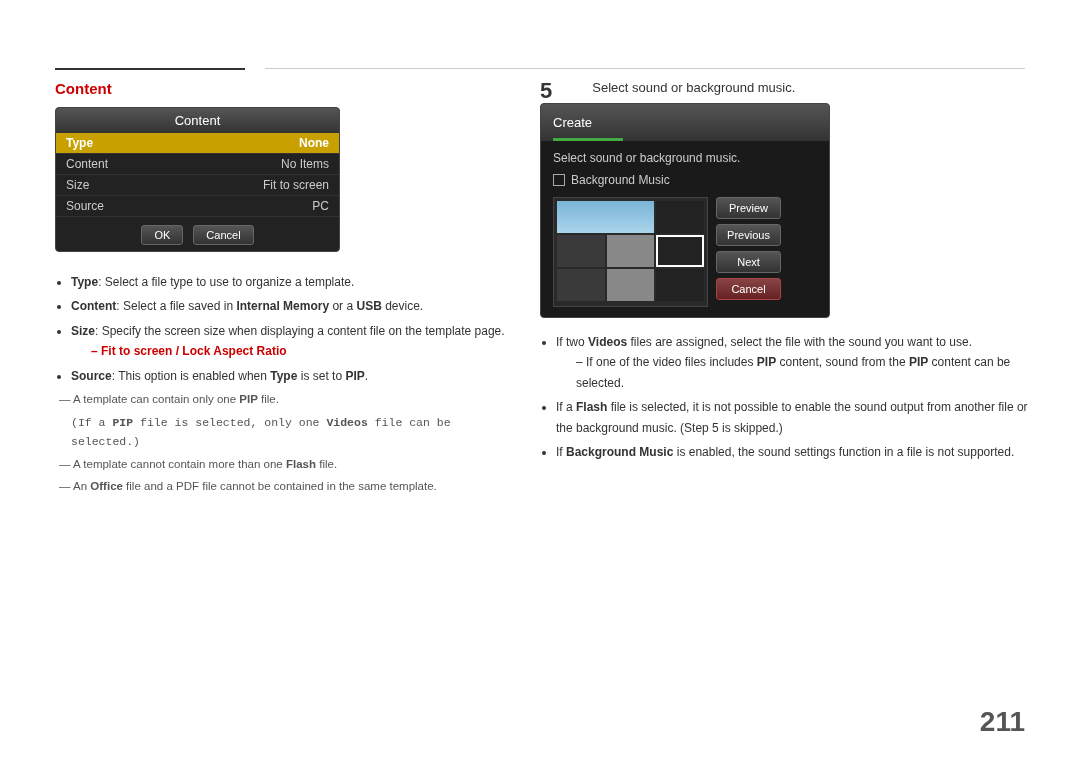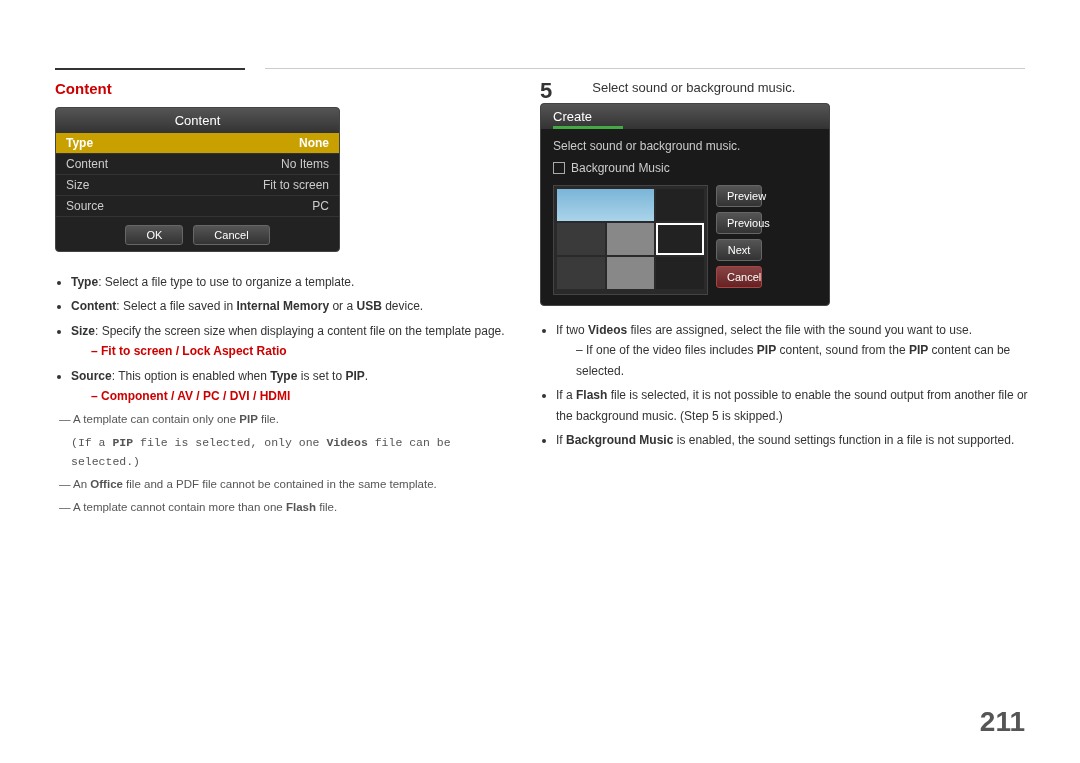--- a/index.html
+++ b/index.html
@@ -82,21 +82,21 @@
       display: flex;
       justify-content: center;
       gap: 10px;
       padding: 8px 0 6px;
     }
     .dialog-btn {
       background: linear-gradient(to bottom, #555, #333);
       border: 1px solid #666;
       border-radius: 3px;
       color: #fff;
-      padding: 3px 20px;
+      padding: 3px 12px;
       font-size: 11px;
       cursor: pointer;
     }
     .dialog-return {
       text-align: right;
       padding: 3px 10px 5px;
       font-size: 11px;
       color: #aaa;
     }
     .return-arrow { color: #aaa; }
@@ -167,21 +167,21 @@
       border: 1px solid #444;
       border-radius: 4px;
       width: 290px;
       color: #fff;
       font-size: 12px;
       position: relative;
     }
     .create-title-bar {
       background: linear-gradient(to bottom, #555, #333);
       text-align: left;
-      padding: 5px 12px;
+      padding: 11px 12px;
       font-size: 13px;
       color: #fff;
       border-radius: 3px 3px 0 0;
       position: relative;
     }
     .create-title-bar .green-bar {
       position: absolute;
       bottom: 0;
       left: 12px;
       width: 70px;
@@ -247,21 +247,21 @@
       flex-direction: column;
       gap: 5px;
     }
     .create-btn {
       background: linear-gradient(to bottom, #555, #333);
       border: 1px solid #666;
       border-radius: 3px;
       color: #fff;
       padding: 4px 10px;
       font-size: 11px;
-      width: 46px;
+      width: 65px;
       text-align: center;
       cursor: pointer;
     }
     .create-btn.cancel { background: linear-gradient(to bottom, #884444, #662222); border-color: #aa4444; }
 
     
     .right-notes {
       margin-top: 14px;
       font-size: 12px;
       line-height: 1.7;
@@ -333,28 +333,27 @@
       </li>
       <li>
         <b>Content</b>: Select a file saved in <b>Internal Memory</b> or a <b>USB</b> device.
       </li>
       <li>
         <b>Size</b>: Specify the screen size when displaying a content file on the template page.
         <div class="sub-item"><span class="red">Fit to screen / Lock Aspect Ratio</span></div>
       </li>
       <li>
         <b>Source</b>: This option is enabled when <b>Type</b> is set to <b>PIP</b>.
-        <div class="sub-item"><span class="red">Component / AV / PC / DVI / HDMI</span></div>
       </li>
     </ul>
 
     <div class="note-line">A template can contain only one <b>PIP</b> file.</div>
     <div style="font-size:11.5px;color:#555;margin:0 0 3px 16px;font-family:Liberation Mono, monospace;">(If a <b>PIP</b> file is selected, only one <b>Videos</b> file can be selected.)</div>
+    <div class="note-line">A template cannot contain more than one <b>Flash</b> file.</div>
     <div class="note-line">An <b>Office</b> file and a PDF file cannot be contained in the same template.</div>
-    <div class="note-line">A template cannot contain more than one <b>Flash</b> file.</div>
   </div>
 
 </div>
 
 <div class="right-col">
 
   <div style="margin-bottom:8px;">
     <span class="step-number">5</span>
     <span class="step-text">Select sound or background music.</span>
   </div>

